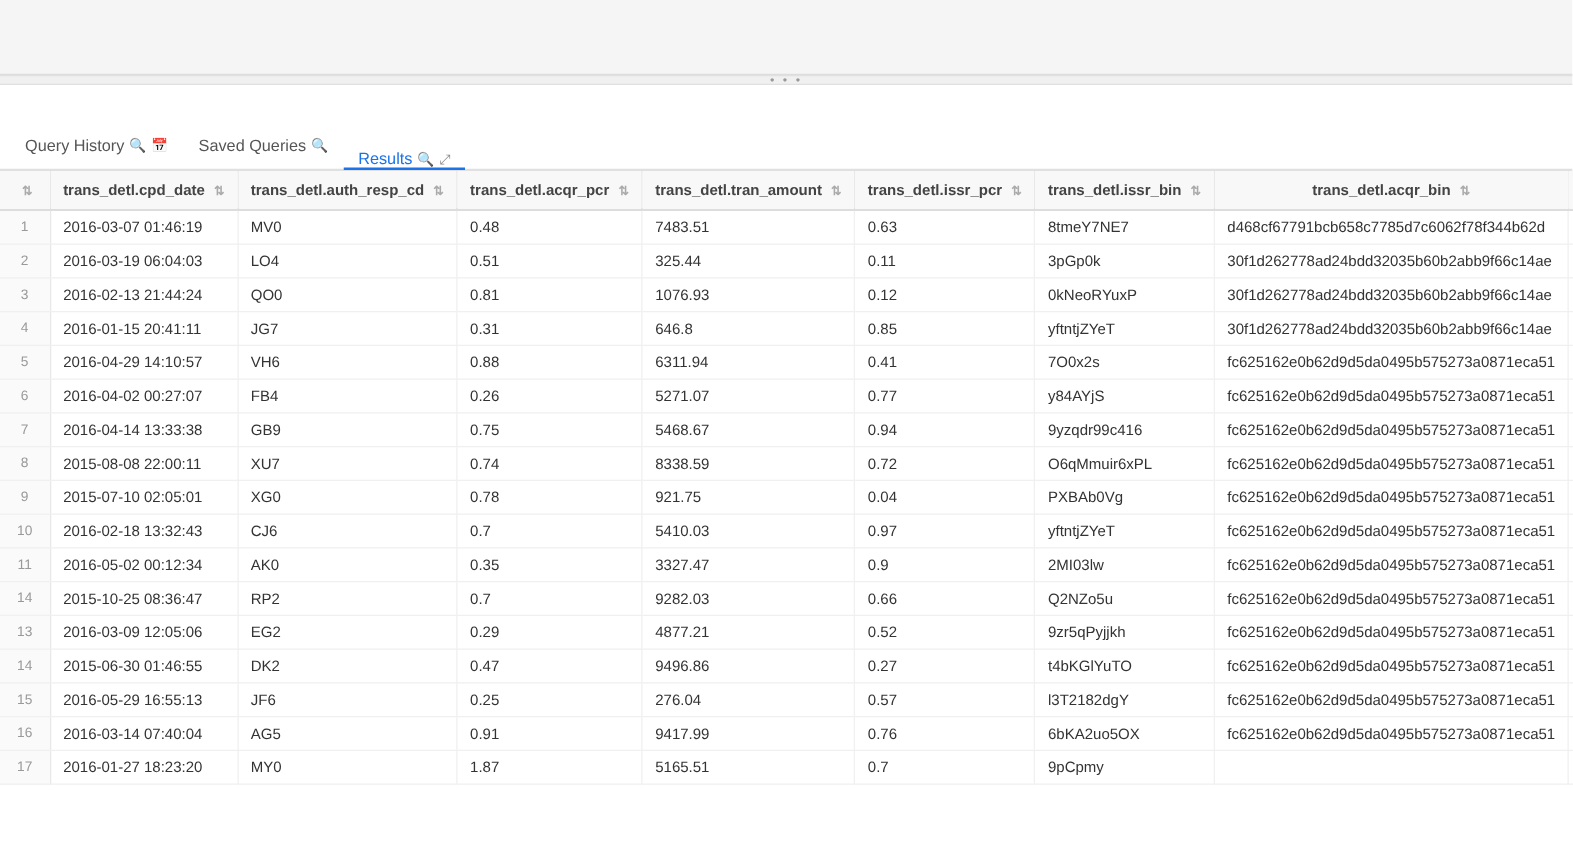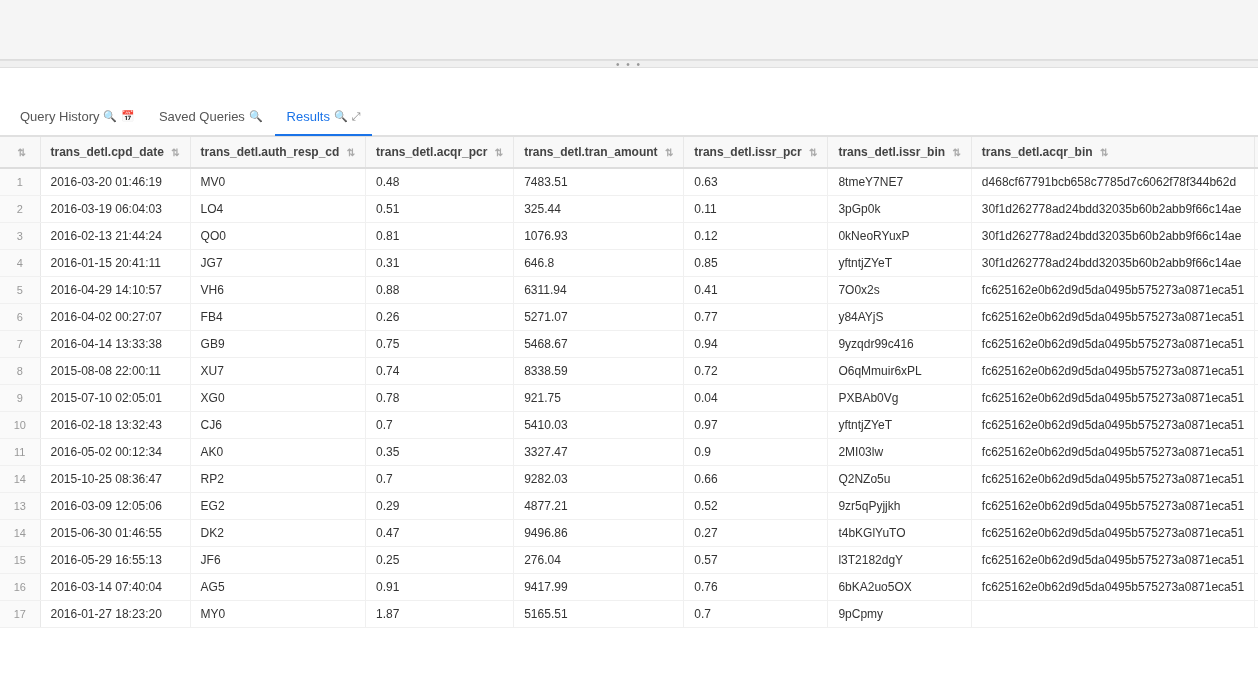--- a/index.html
+++ b/index.html
@@ -59,20 +59,21 @@
       color: #555;
       border-bottom: 2px solid transparent;
       margin-bottom: -2px;
       white-space: nowrap;
     }
 
     .tab.active {
       color: #1a73e8;
       border-bottom: 2px solid #1a73e8;
       font-weight: 500;
+      align-items: flex-end;
     }
 
     .tab-icon {
       font-size: 11px;
       color: #888;
     }
 
     .table-container {
       overflow: auto;
       height: calc(100vh - 108px);
@@ -84,21 +85,21 @@
       min-width: 100%;
     }
 
     thead tr {
       background: #f8f8f8;
       border-bottom: 2px solid #ddd;
     }
 
     th {
       padding: 8px 10px;
-      text-align: left;
+      text-align: center;
       font-weight: 600;
       font-size: 12px;
       color: #444;
       white-space: nowrap;
       border-right: 1px solid #e8e8e8;
       position: sticky;
       top: 0;
       background: #f8f8f8;
       z-index: 1;
     }
@@ -205,21 +206,21 @@
         </th>
         <th>
           
           
         </th>
       </tr>
     </thead>
     <tbody id="table-body">
     <tr>
           <td class="row-num-col">1</td>
-          <td>2016-03-20 01:46:19</td>
+          <td>2016-03-07 01:46:19</td>
           <td>MV0</td>
           <td>0.48</td>
           <td>7483.51</td>
           <td>0.63</td>
           <td>8tmeY7NE7</td>
           <td>d468cf67791bcb658c7785d7c6062f78f344b62d</td>
           <td>WB-8...</td>
         </tr>
         <tr>
           <td class="row-num-col">2</td>

